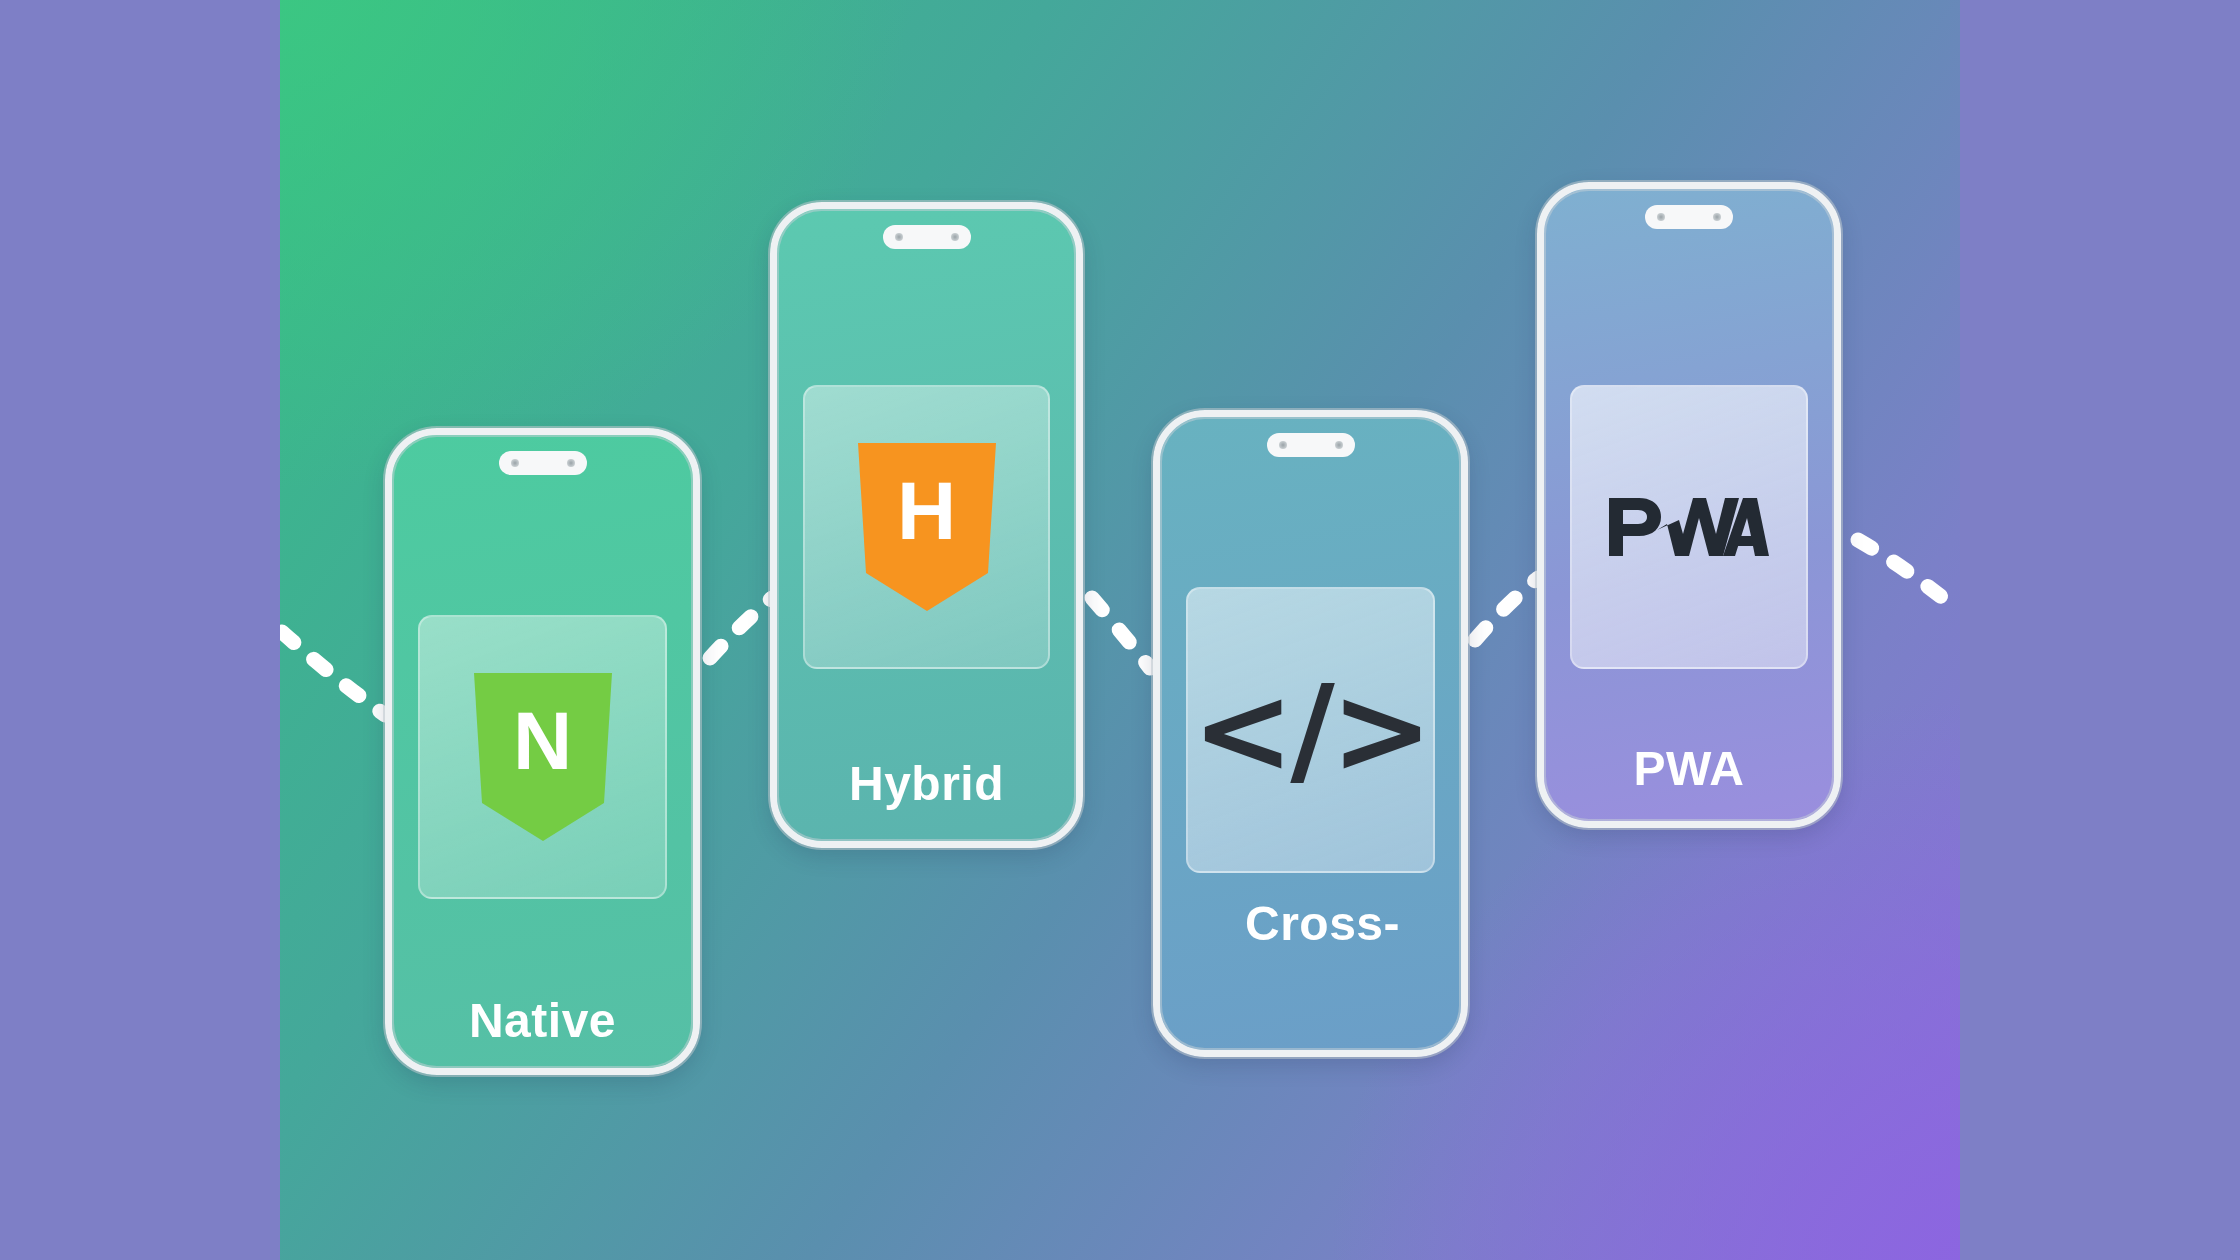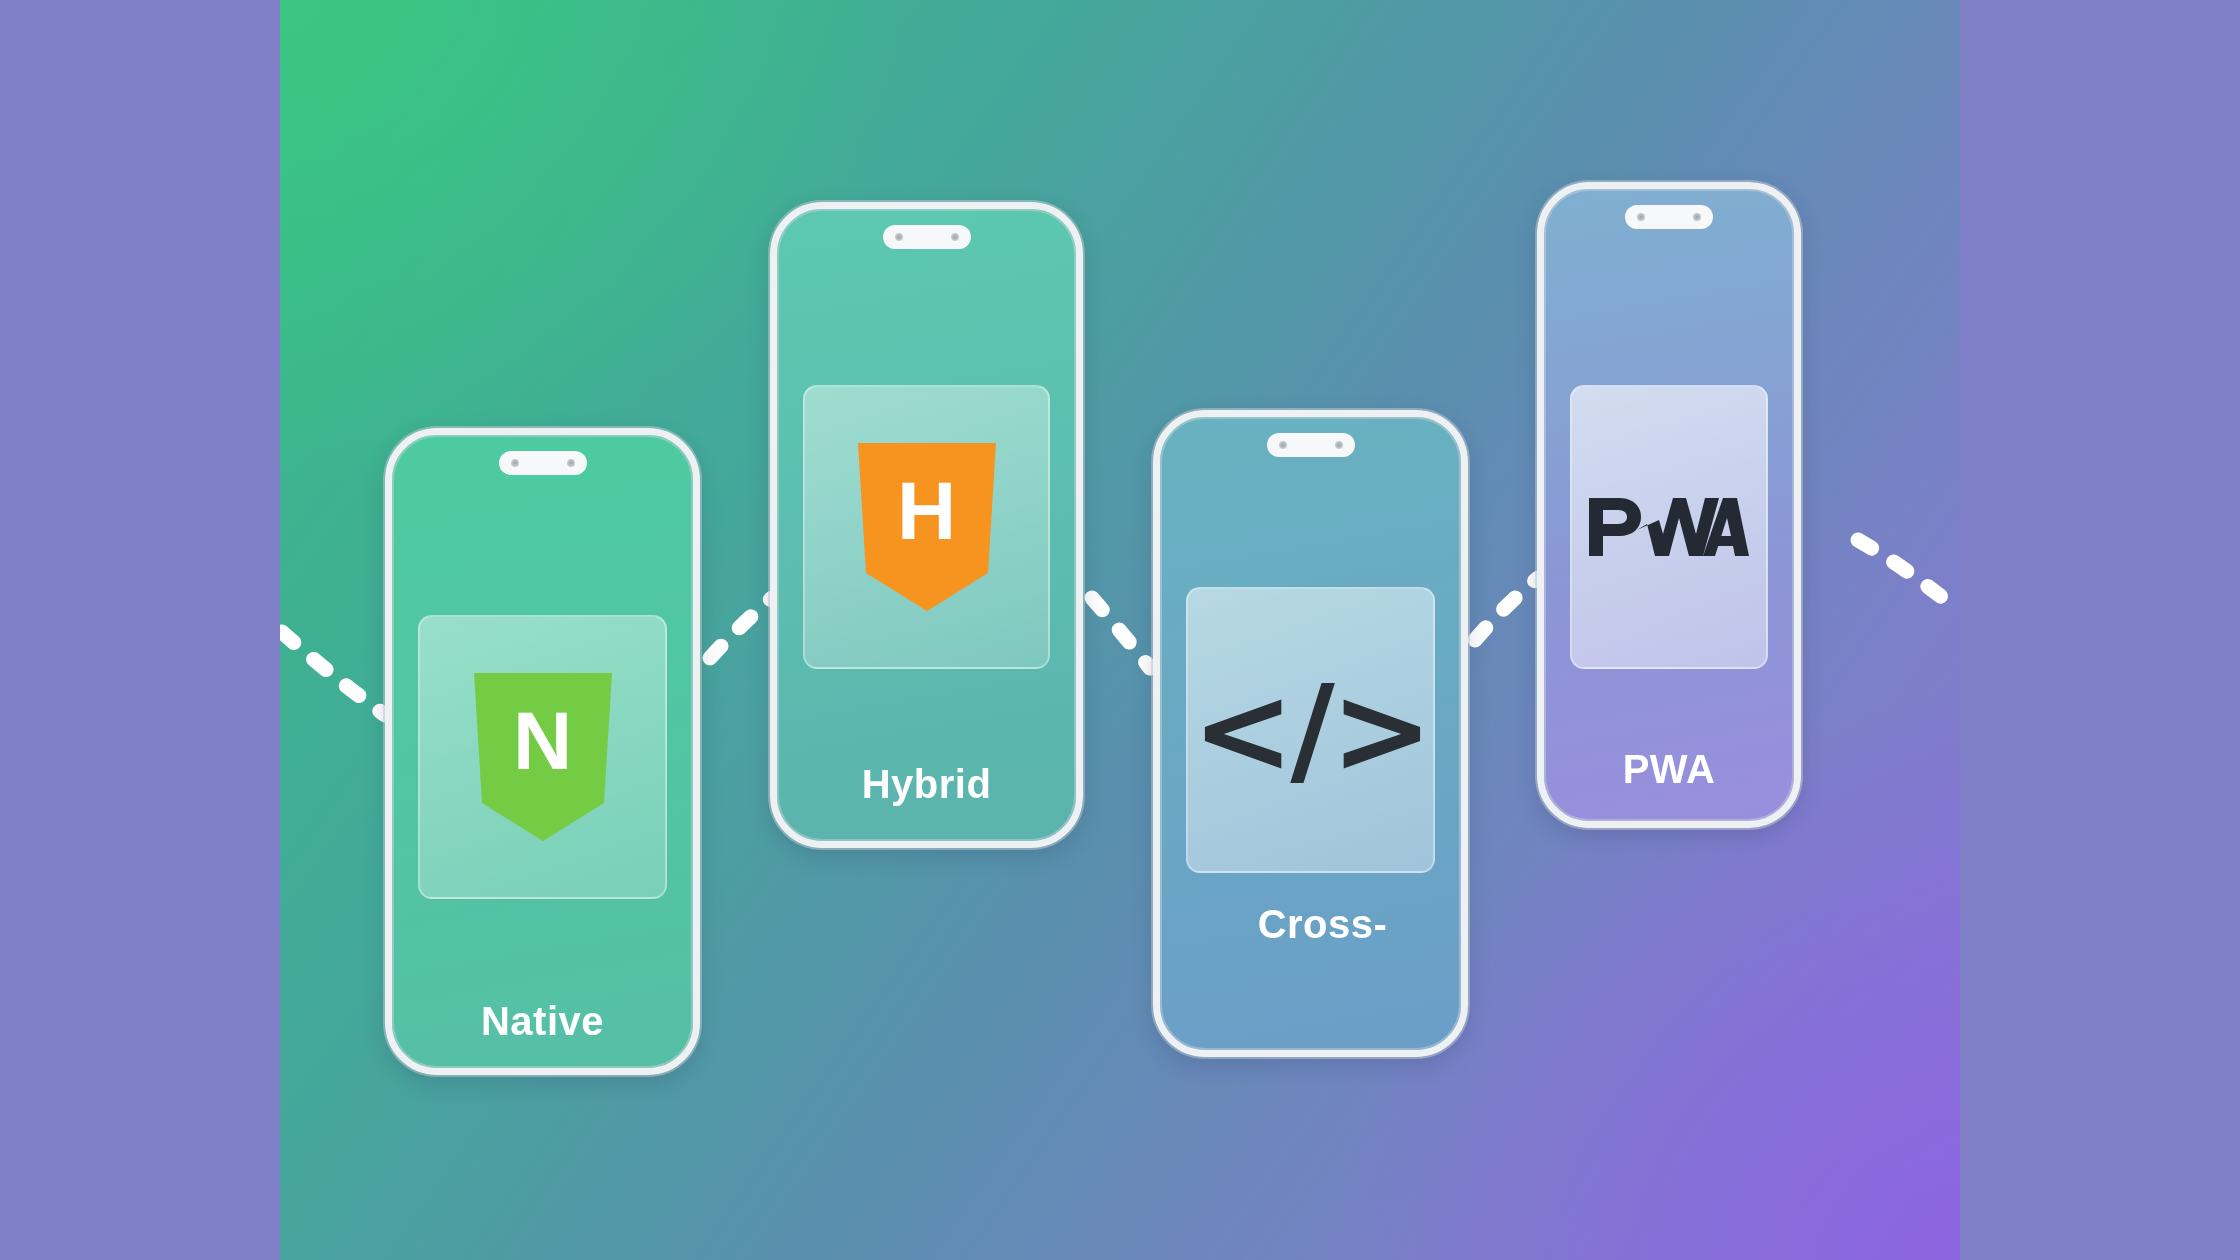--- a/index.html
+++ b/index.html
@@ -34,21 +34,21 @@
     .notch .cam.l { left: 12px; }
     .notch .cam.r { right: 12px; }
     .icon-card {
       position: absolute; left: 26px; right: 26px; height: 280px; border-radius: 14px;
       background: linear-gradient(160deg, rgba(255,255,255,0.42), rgba(255,255,255,0.22));
       border: 2px solid rgba(255,255,255,0.35);
       display: flex; align-items: center; justify-content: center;
     }
     .label {
       position: absolute; left: 0; right: 0; text-align: center; color: #ffffff;
-      font-weight: 700; font-size: 40px; line-height: 70px; letter-spacing: 0.5px;
+      font-weight: 700; font-size: 48px; line-height: 70px; letter-spacing: 0.5px;
     }
     .shield { position: relative; width: 146px; height: 176px; }
     .shield svg { position: absolute; left: 0; top: 0; }
     .shield-letter {
       position: absolute; left: 0; right: 0; top: 22px; text-align: center;
       color: #ffffff; font-weight: 700; font-size: 82px; line-height: 100px;
     }
     .code-glyph { color: #2a2f36; font-weight: 700; font-size: 122px; line-height: 1; font-family: "DejaVu Sans", sans-serif; letter-spacing: -4px; }
     .pwa-logo { color: #232a33; }
   </style>
@@ -106,21 +106,21 @@
     <div class="notch">
         <span class="cam l"></span>
         <span class="cam r"></span>
       </div>
     <div class="icon-card" style="top:170px;height:282px;background:linear-gradient(160deg,rgba(235,245,250,0.6),rgba(225,235,245,0.45));">
       <div class="code-glyph">&lt;/&gt;</div>
     </div>
     <div class="label" style="top:472px;margin-left:24px;">Cross-</div>
   </div>
 
-  <div class="phone" style="left:1257px;top:182px;width:264px;height:646px;background:linear-gradient(170deg,#7fb0d0,#8b96d6 60%,#9a8ede);">
+  <div class="phone" style="left:1257px;top:182px;width:304px;height:646px;background:linear-gradient(170deg,#7fb0d0,#8b96d6 60%,#9a8ede);">
     <div class="notch">
         <span class="cam l"></span>
         <span class="cam r"></span>
       </div>
     <div class="icon-card" style="top:196px;background:linear-gradient(160deg,rgba(235,240,250,0.75),rgba(225,228,245,0.6));">
       <svg class="pwa-logo" width="160" height="62" viewBox="0 0 160 62">
 
         <path d="M0 2 H30 C44 2 52 10 52 21 C52 32 44 40 30 40 H14 V60 H0 Z M14 14 V28 H29 C35 28 38 25 38 21 C38 17 35 14 29 14 Z" fill="#232a33" fill-rule="evenodd"></path>
 
         <path d="M48 34 L58 28 L66 60 L80 60 L90 22 L100 60 L114 60 L130 2 L116 2 L107 38 L97 2 L84 2 L74 38 L70 24 Z" fill="#232a33"></path>

